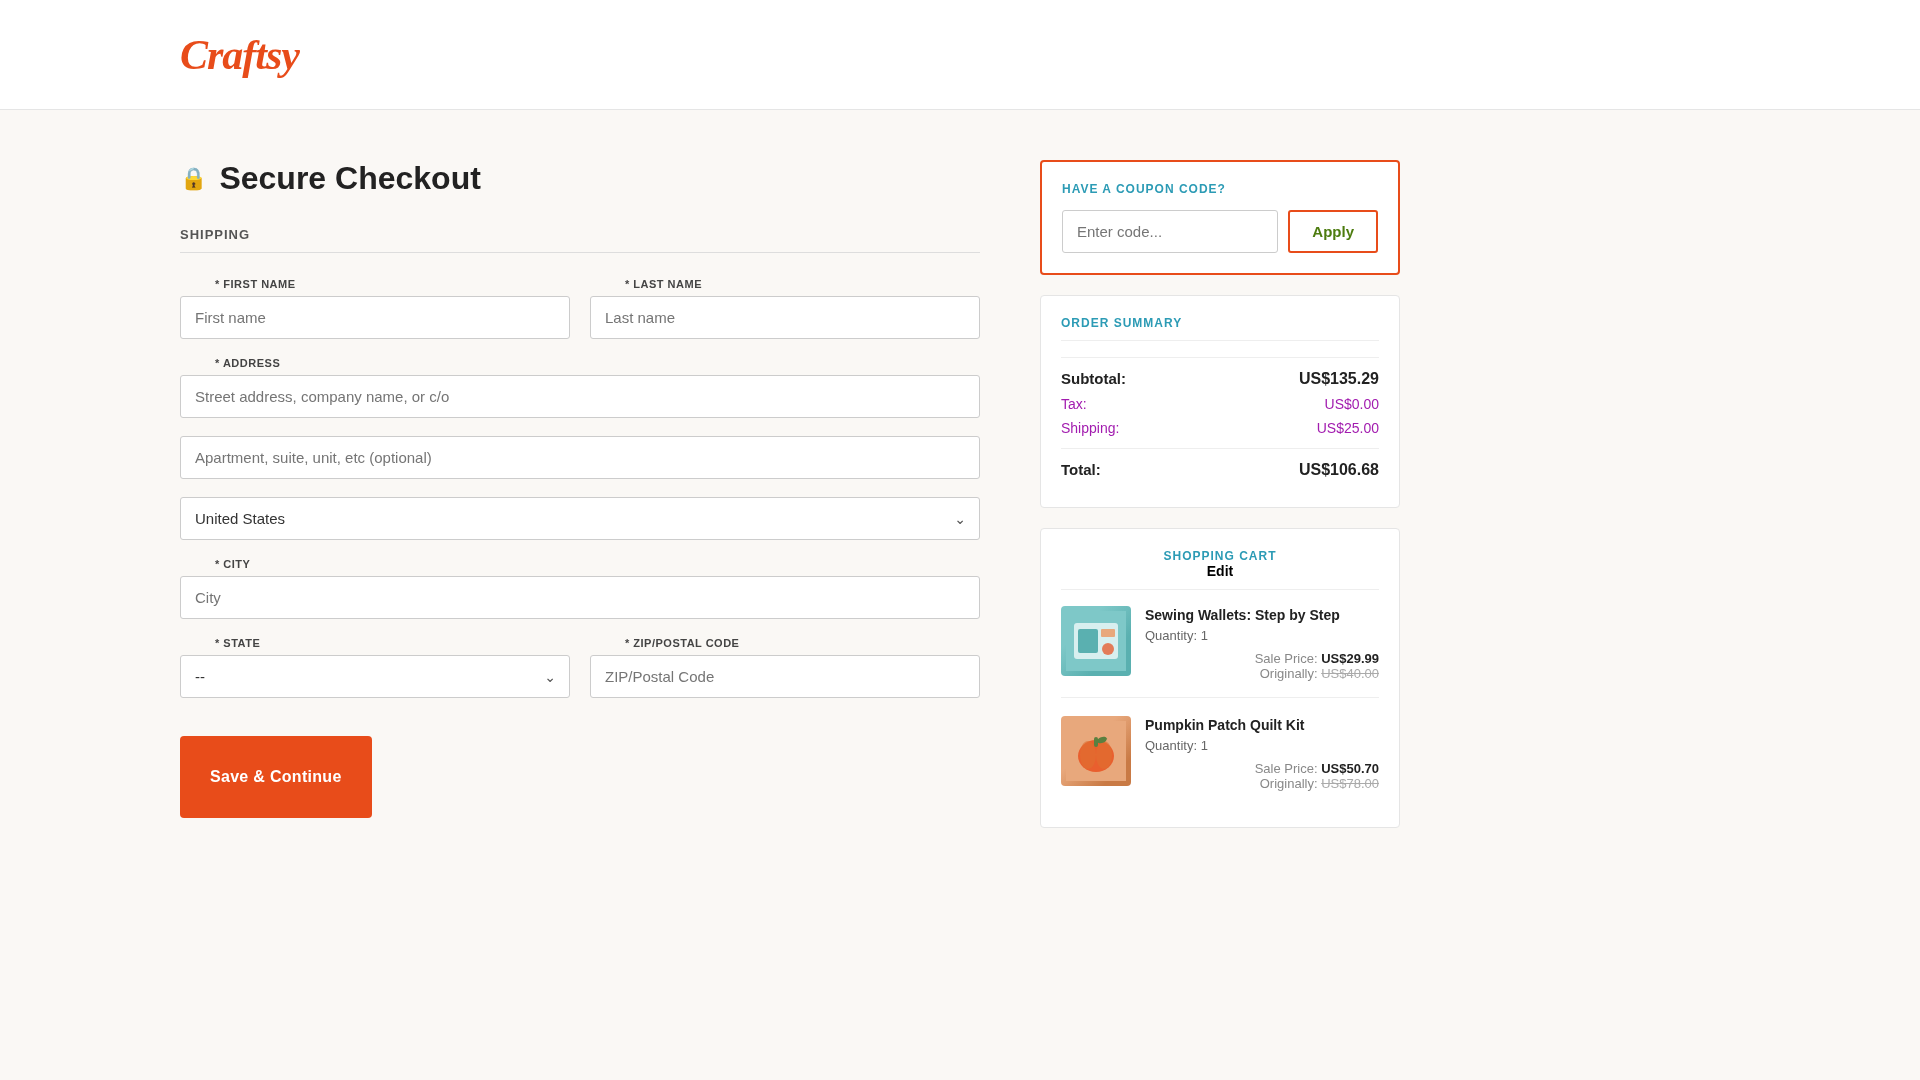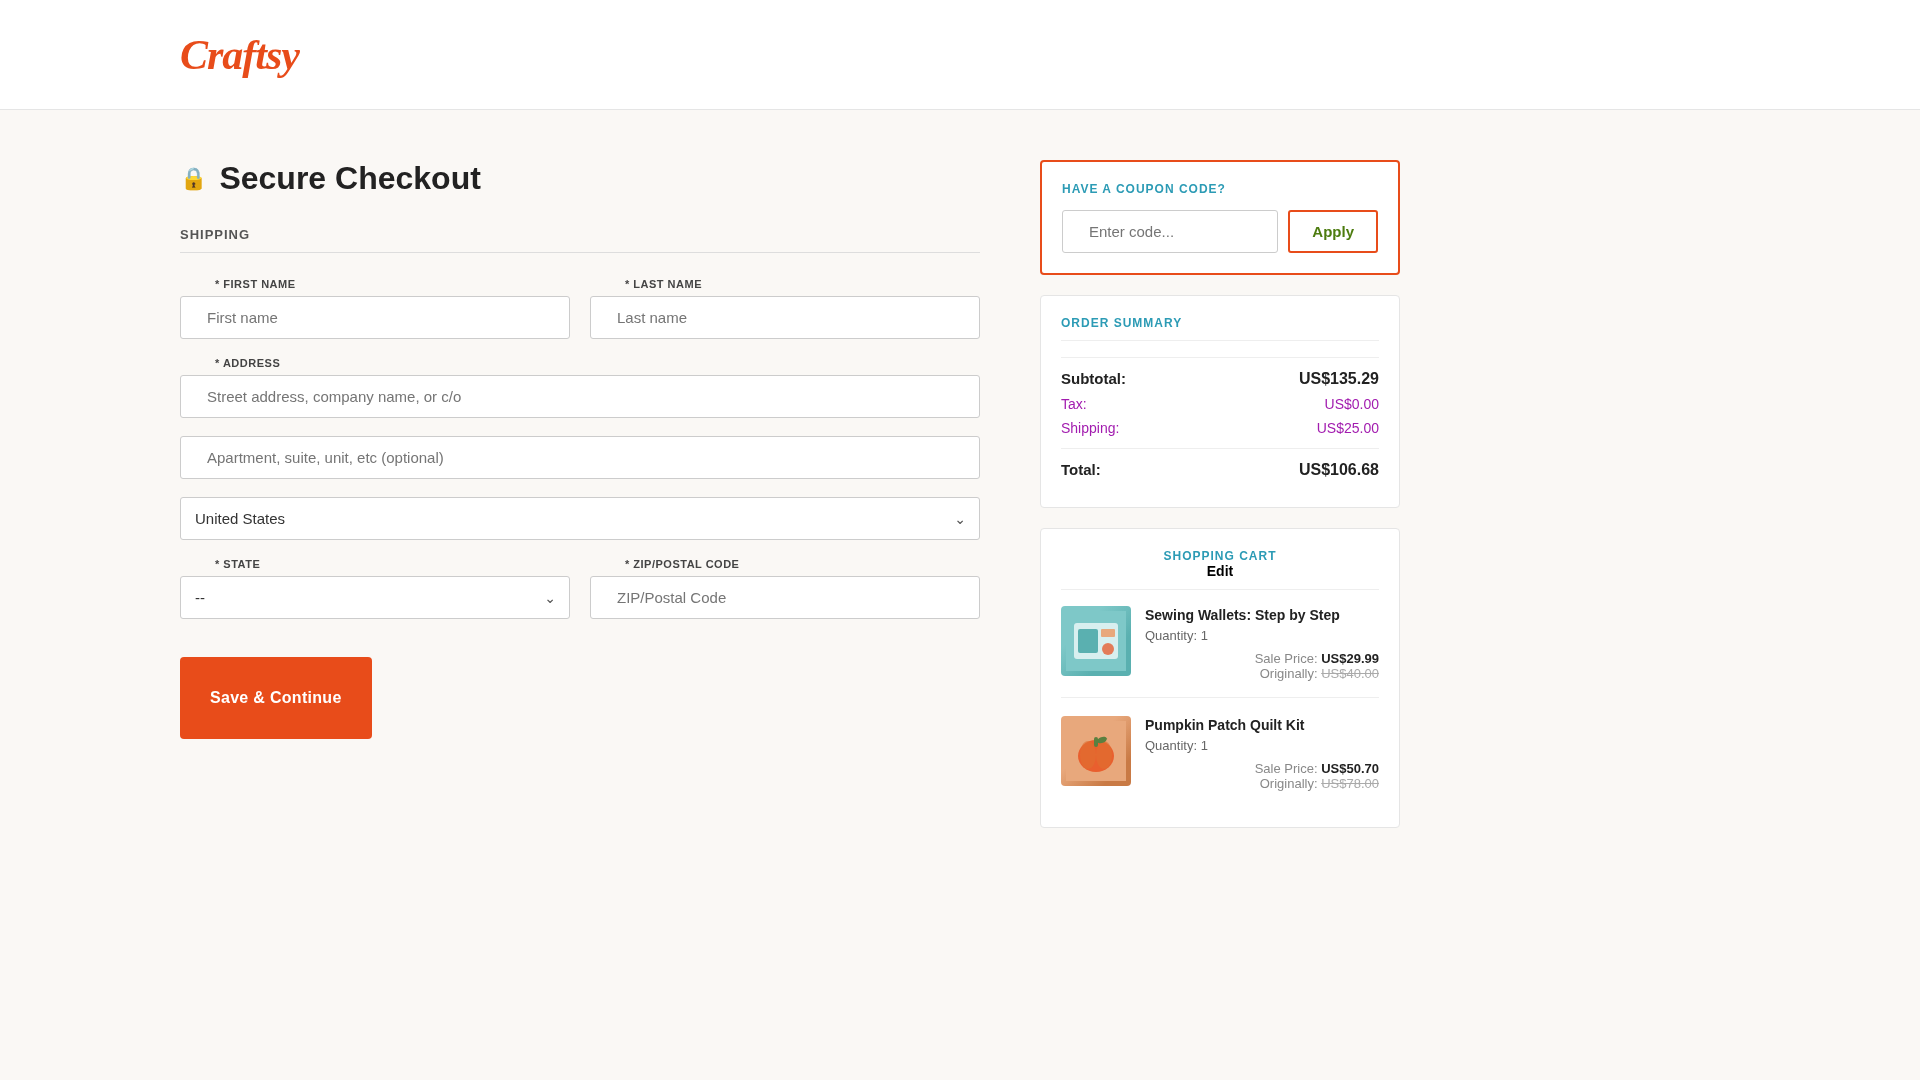--- a/index.html
+++ b/index.html
@@ -80,21 +80,21 @@
       font-size: 11px;
       font-weight: bold;
       letter-spacing: 0.5px;
       color: #444;
       margin-bottom: 6px;
       margin-left: 35px;
     }
     input[type="text"] {
       border: 1px solid #ccc;
       border-radius: 3px;
-      padding: 12px 26px;
+      padding: 12px 14px;
       font-size: 15px;
       color: #aaa;
       background: #fff;
       outline: none;
       width: 100%;
     }
     .select-wrapper {
       position: relative;
       width: 100%;
     }
@@ -346,20 +346,26 @@
             <option>United States</option>
             <option>Canada</option>
             <option>United Kingdom</option>
           </select>
           <span class="select-arrow">⌄</span>
         </div>
       </div>
     </div>
 
     
+    <div class="form-row">
+      <div class="form-group full">
+        <label>* CITY</label>
+        <input type="text" placeholder="City" style="">
+      </div>
+    </div>
 
     
     <div class="form-row">
       <div class="form-group">
         <label>* STATE</label>
         <div class="select-wrapper">
           <select>
             <option>--</option>
             <option>AL</option>
             <option>AK</option>

